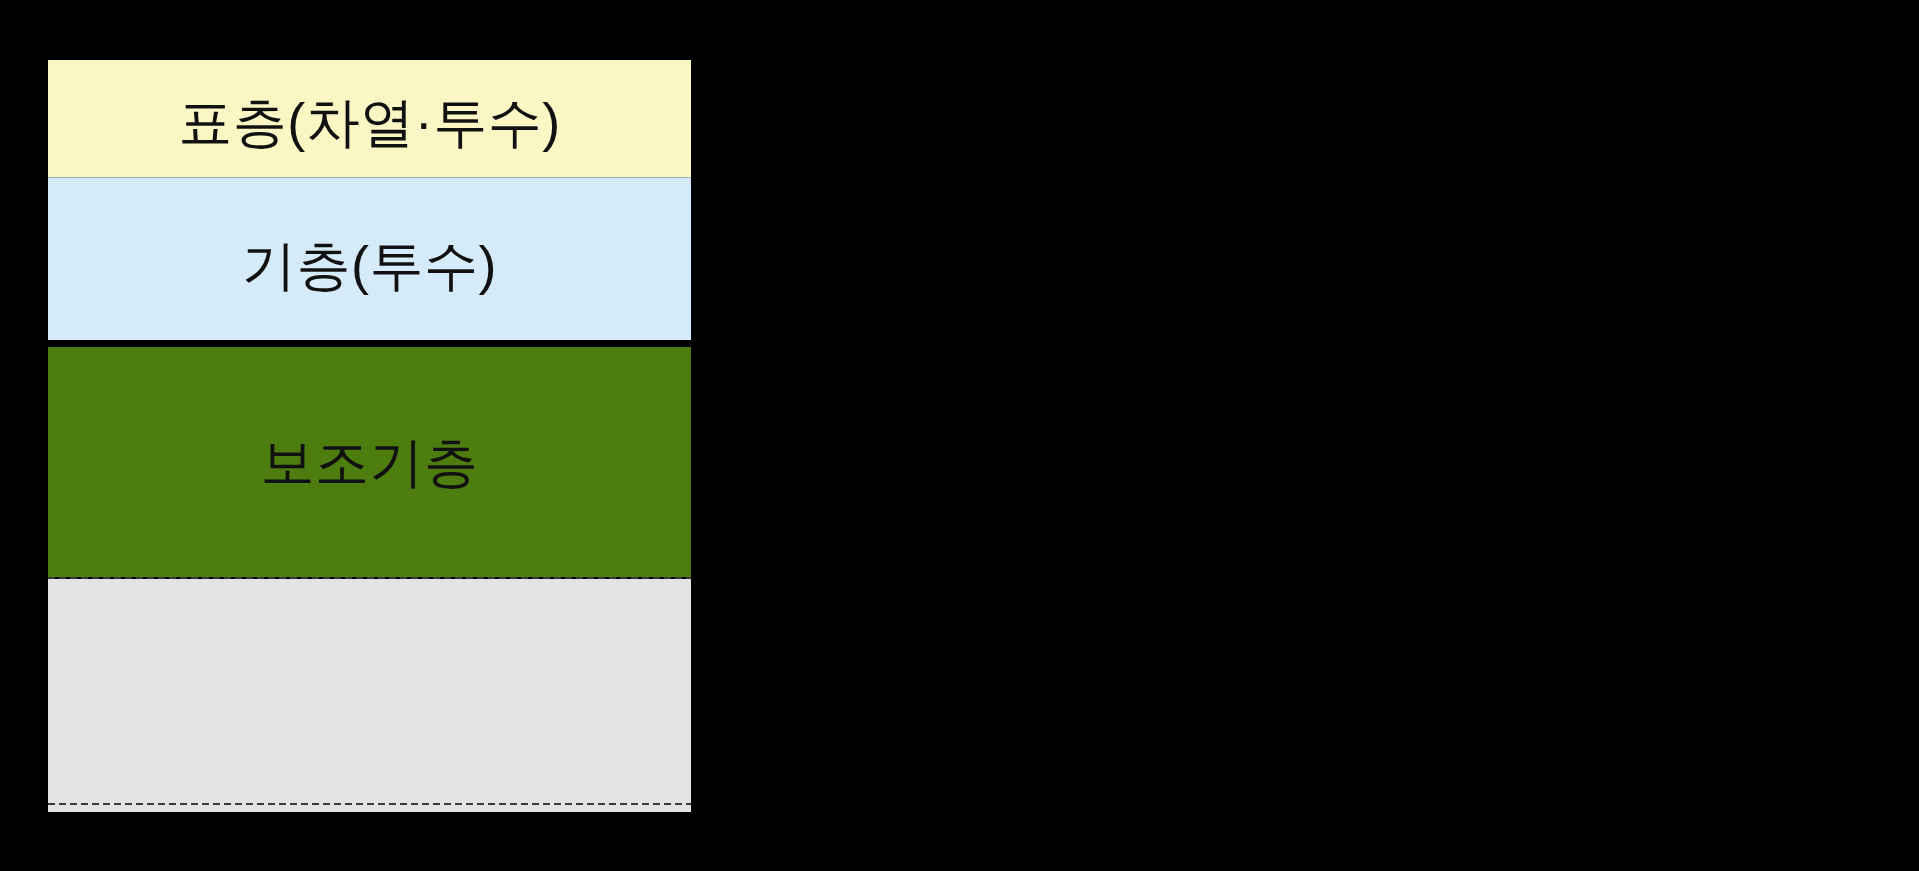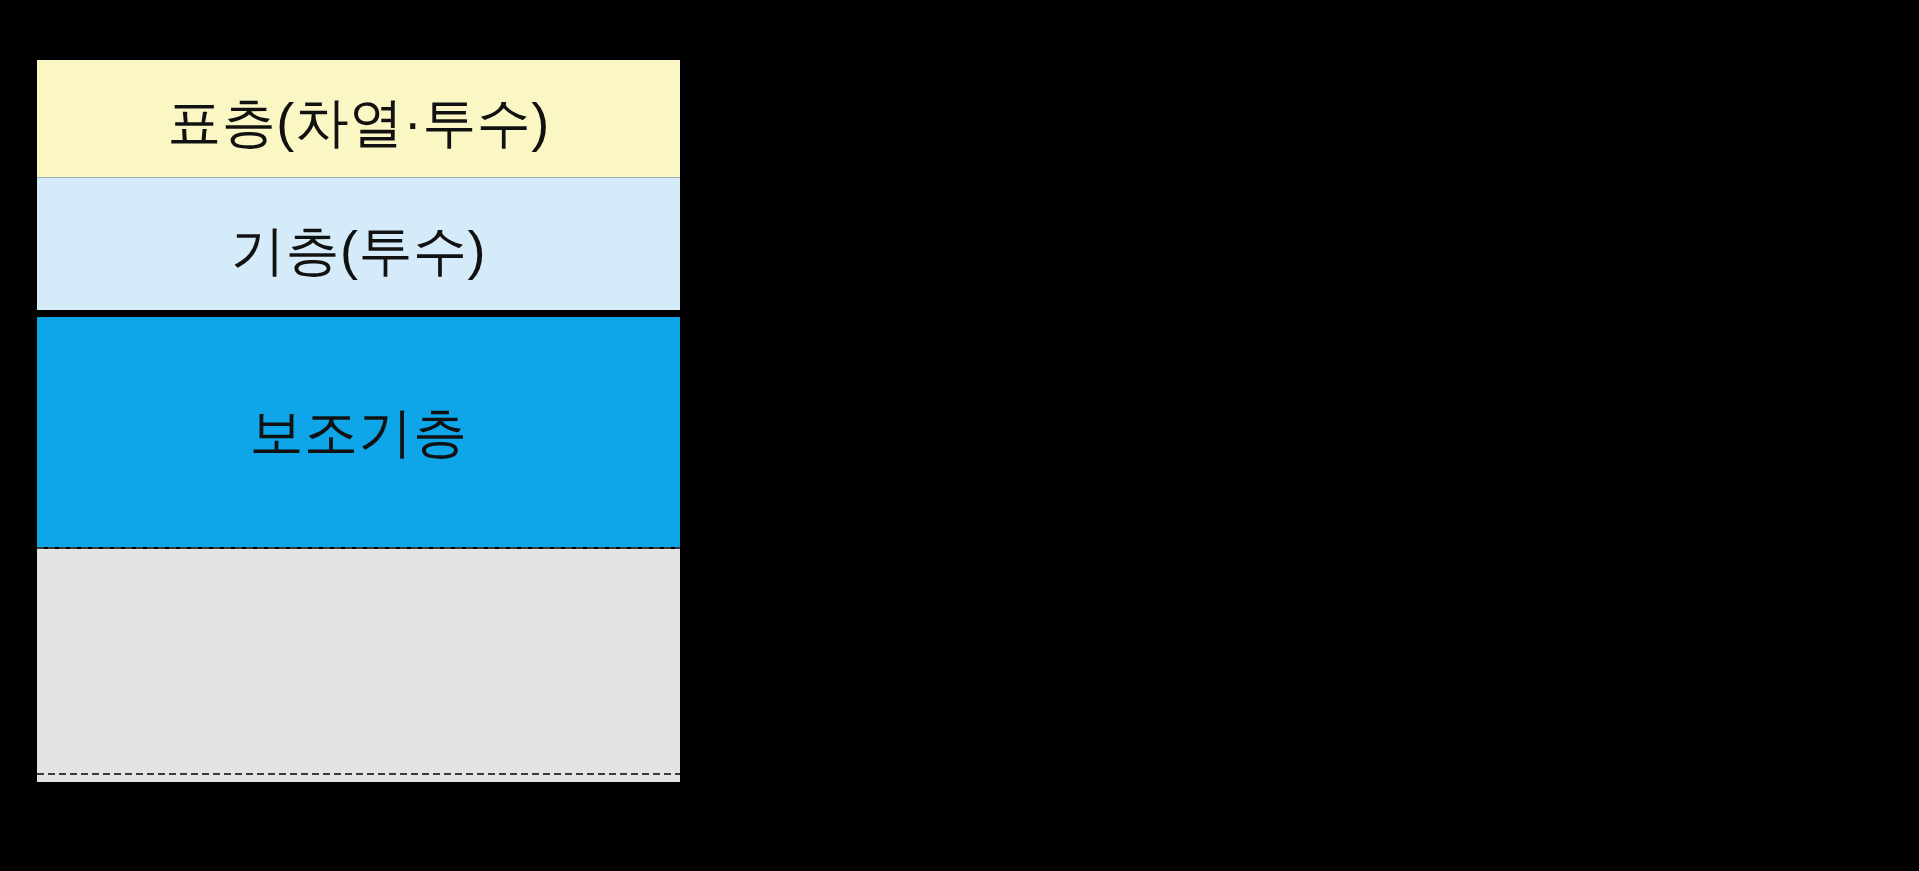--- a/index.html
+++ b/index.html
@@ -11,21 +11,21 @@
     font-family: "Liberation Sans", "DejaVu Sans", sans-serif;
   }
   .canvas {
     position: relative;
     width: 1919px;
     height: 871px;
     background: #000000;
   }
   .diagram {
     position: absolute;
-    left: 35px;
+    left: 46px;
     top: 54px;
     width: 643px;
     border-left: 2px solid #000;
     border-right: 2px solid #000;
     border-top: 6px solid #000;
     box-sizing: content-box;
   }
   .layer {
     position: relative;
     width: 100%;
@@ -35,21 +35,21 @@
     justify-content: center;
   }
   .layer-label {
     font-size: 54px;
     line-height: 1;
     letter-spacing: 0.5px;
     white-space: pre;
   }
   .layer-surface  { height: 117px; }
   .layer-surface .layer-label { padding-top: 6px; }
-  .layer-base     { height: 133px; border-top: 1px solid rgba(110,125,135,0.55); text-align: right; }
+  .layer-base     { height: 163px; border-top: 1px solid rgba(110,125,135,0.55); text-align: right; }
   .layer-base .layer-label { padding-top: 12px; }
   .divider-thick  { height: 7px; width: 100%; }
   .layer-subbase  { height: 230px; }
   .divider-dashed { height: 2px; width: 100%; }
   .layer-subgrade { height: 233px; }
   .subgrade-bottom-dash {
     position: absolute;
     left: 0;
     bottom: 7px;
     width: 100%;
@@ -65,21 +65,21 @@
     <div class="layer layer-surface" style="background-color: rgb(250, 247, 196);">
       <span class="layer-label" style="color: rgb(17, 17, 17);">표층(차열·투수)</span>
     </div>
 
     <div class="layer layer-base" style="background-color: rgb(214, 235, 250);">
       <span class="layer-label" style="color: rgb(17, 17, 17);">기층(투수)</span>
     </div>
 
     <div class="divider-thick" style="background-color: rgb(0, 0, 0);"></div>
 
-    <div class="layer layer-subbase" style="background-color: #0ea5e9;">
+    <div class="layer layer-subbase" style="background-color: #4d7c0f;">
       <span class="layer-label" style="color: rgb(17, 17, 17);">보조기층</span>
     </div>
 
     <div class="divider-dashed" style="background: repeating-linear-gradient(90deg, rgb(58, 58, 58) 0px, rgb(58, 58, 58) 7px, transparent 7px, transparent 11px);"></div>
 
     <div class="layer layer-subgrade" style="background-color: rgb(227, 227, 227);">
       <div class="subgrade-bottom-dash" style="background: repeating-linear-gradient(90deg, rgb(58, 58, 58) 0px, rgb(58, 58, 58) 7px, transparent 7px, transparent 11px);"></div>
     </div>
 
   </div>

